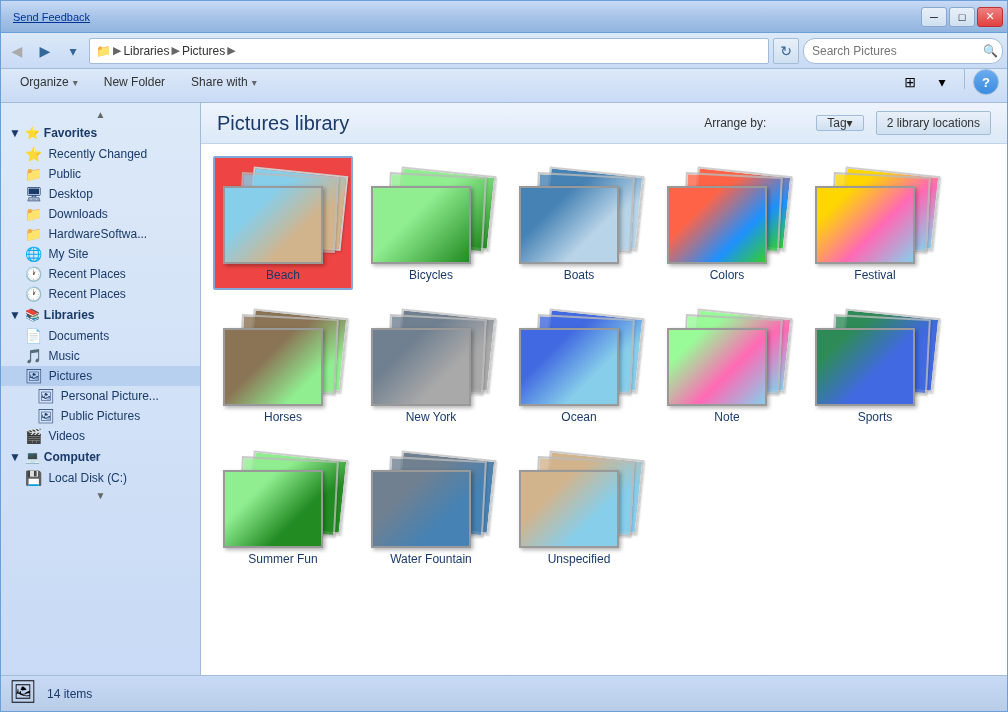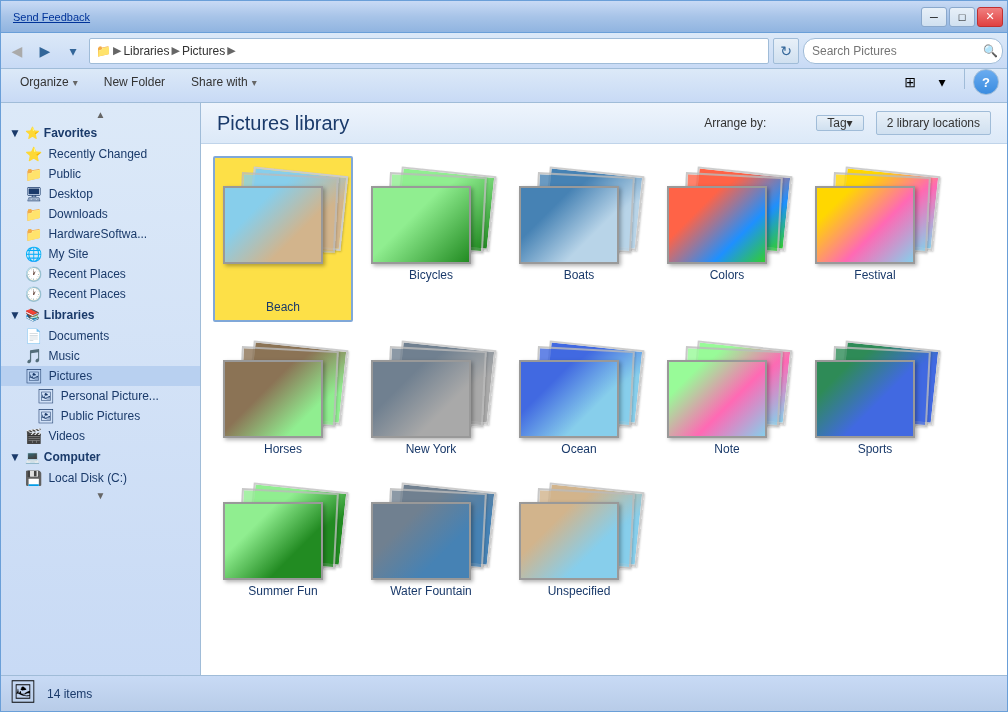--- a/index.html
+++ b/index.html
@@ -301,21 +301,21 @@
     .folder-item {
       width: 140px;
       display: flex;
       flex-direction: column;
       align-items: center;
       padding: 6px;
       border: 2px solid transparent;
       border-radius: 2px;
       cursor: pointer;
     }
-    .folder-item.selected { background: #fde047; border-color: #80a8d8; gap: 32px; }
+    .folder-item.selected { background: #ef4444; border-color: #80a8d8; }
 
     .folder-stack {
       width: 120px;
       height: 100px;
       position: relative;
       margin-bottom: 4px;
     }
     
     .photo-back2 {
       position: absolute;

